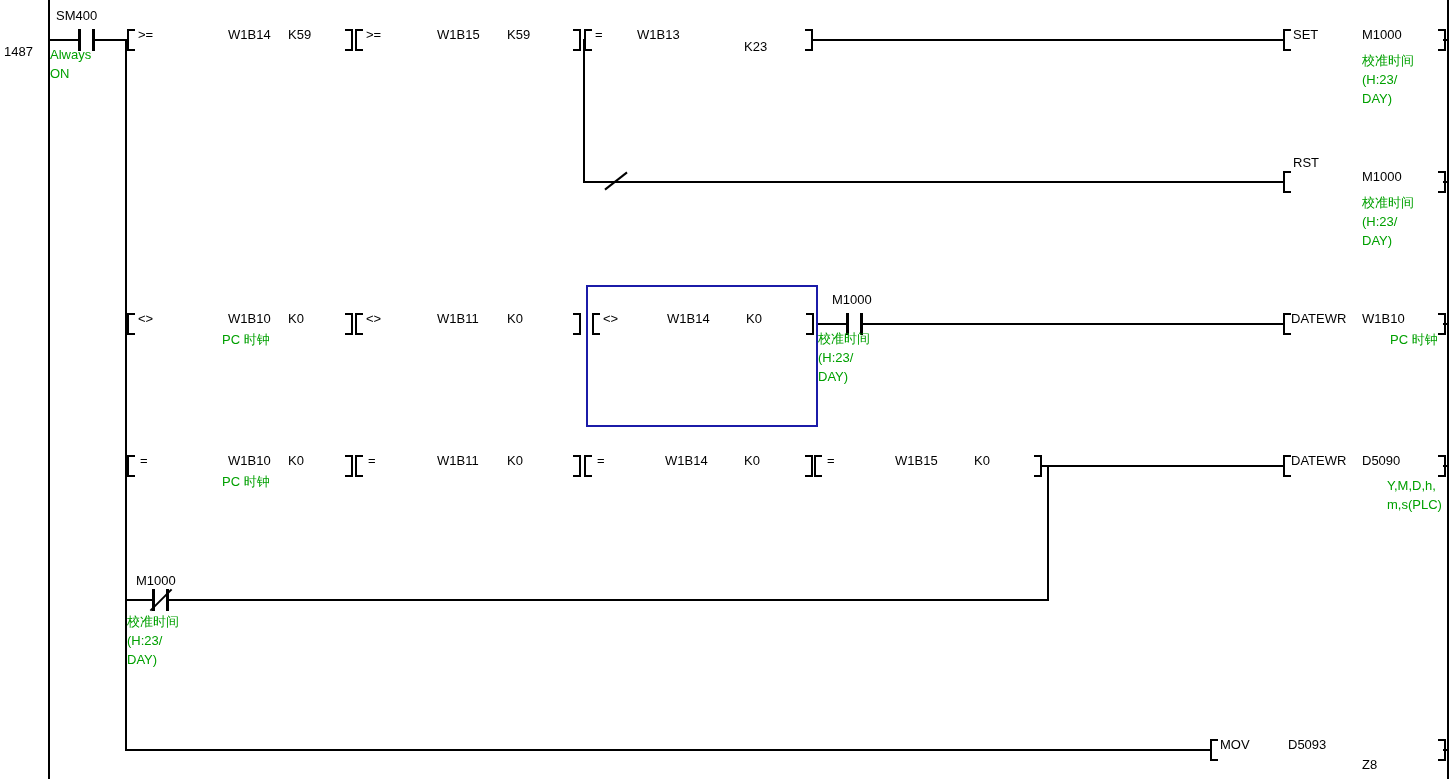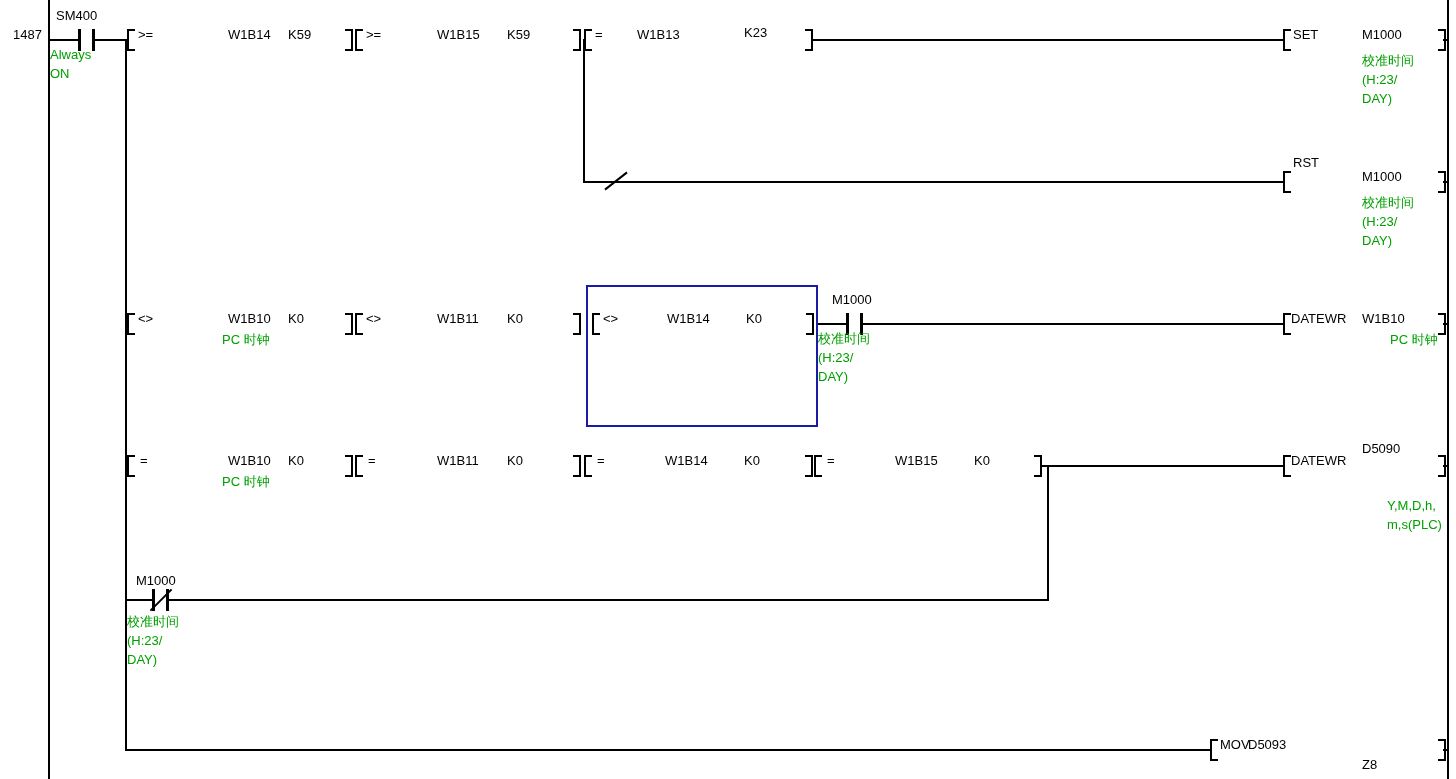--- a/index.html
+++ b/index.html
@@ -18,21 +18,21 @@
   .rbrk { position:absolute; width:8px; height:22px; border:2px solid #000; border-left:0; }
   .bar  { position:absolute; width:3px; height:22px; background:#000; }
   .slash{ position:absolute; height:2px; background:#000; }
   .selbox{ position:absolute; border:2px solid var(--selection_blue,#1b1ba8); }
 </style>
 </head>
 <body>
 
 <div id="canvas">
 
-  <div class="txt" style="left:4px;top:27px;width:38px;text-align:right">1487</div>
+  <div class="txt" style="left:4px;top:44px;width:38px;text-align:left">1487</div>
   <div class="vw" style="left:48px;top:0;height:779px"></div>
   <div class="vw" style="left:1447px;top:0;height:779px"></div>
 
   <div class="vw" style="left:125px;top:39px;height:712px"></div>
   <div class="vw" style="left:583px;top:39px;height:144px"></div>
   <div class="vw" style="left:1047px;top:465px;height:136px"></div>
 
   <div class="hw" style="left:50px;top:39px;width:28px"></div>
   <div class="txt" style="left:56px;top:8px">SM400</div>
   <div class="bar" style="left:78px;top:29px"></div>
@@ -49,21 +49,21 @@
 
   <div class="lbrk" style="left:355px;top:29px"></div>
   <div class="txt" style="left:366px;top:27px">&gt;=</div>
   <div class="txt" style="left:437px;top:27px">W1B15</div>
   <div class="txt" style="left:507px;top:27px">K59</div>
   <div class="rbrk" style="left:573px;top:29px"></div>
 
   <div class="lbrk" style="left:584px;top:29px"></div>
   <div class="txt" style="left:595px;top:27px">=</div>
   <div class="txt" style="left:637px;top:27px">W1B13</div>
-  <div class="txt" style="left:744px;top:25px">K23</div>
+  <div class="txt" style="left:744px;top:39px">K23</div>
   <div class="rbrk" style="left:805px;top:29px"></div>
 
   <div class="hw" style="left:812px;top:39px;width:471px"></div>
 
   <div class="lbrk" style="left:1283px;top:29px"></div>
   <div class="txt" style="left:1293px;top:27px">SET</div>
   <div class="txt" style="left:1362px;top:27px">M1000</div>
   <div class="rbrk" style="left:1438px;top:29px"></div>
   <div class="hw" style="left:1443px;top:39px;width:6px"></div>
   <div class="cmt" style="left:1362px;top:51px">校准时间
@@ -141,38 +141,38 @@
   <div class="lbrk" style="left:814px;top:455px"></div>
   <div class="txt" style="left:827px;top:453px">=</div>
   <div class="txt" style="left:895px;top:453px">W1B15</div>
   <div class="txt" style="left:974px;top:453px">K0</div>
   <div class="rbrk" style="left:1034px;top:455px"></div>
 
   <div class="hw" style="left:1041px;top:465px;width:242px"></div>
 
   <div class="lbrk" style="left:1283px;top:455px"></div>
   <div class="txt" style="left:1291px;top:453px">DATEWR</div>
-  <div class="txt" style="left:1362px;top:441px">D5090</div>
+  <div class="txt" style="left:1362px;top:453px">D5090</div>
   <div class="rbrk" style="left:1438px;top:455px"></div>
   <div class="hw" style="left:1443px;top:465px;width:6px"></div>
-  <div class="cmt" style="left:1387px;top:496px">Y,M,D,h,
+  <div class="cmt" style="left:1387px;top:476px">Y,M,D,h,
 m,s(PLC)</div>
 
   <div class="hw" style="left:125px;top:599px;width:27px"></div>
   <div class="txt" style="left:136px;top:573px">M1000</div>
   <div class="bar" style="left:152px;top:589px"></div>
   <div class="bar" style="left:166px;top:589px"></div>
   <div class="slash" style="left:146px;top:599px;width:30px;transform:rotate(-45deg)"></div>
   <div class="cmt" style="left:127px;top:612px">校准时间
 (H:23/
 DAY)</div>
   <div class="hw" style="left:169px;top:599px;width:880px"></div>
 
   <div class="hw" style="left:125px;top:749px;width:1085px"></div>
   <div class="lbrk" style="left:1210px;top:739px"></div>
   <div class="txt" style="left:1220px;top:737px">MOV</div>
-  <div class="txt" style="left:1248px;top:737px">D5093</div>
+  <div class="txt" style="left:1288px;top:737px">D5093</div>
   <div class="txt" style="left:1362px;top:757px">Z8</div>
   <div class="rbrk" style="left:1438px;top:739px"></div>
   <div class="hw" style="left:1443px;top:749px;width:6px"></div>
   <div class="cmt" style="left:1283px;top:780px">HOUR</div>
 
 </div>
 
 </body></html>

